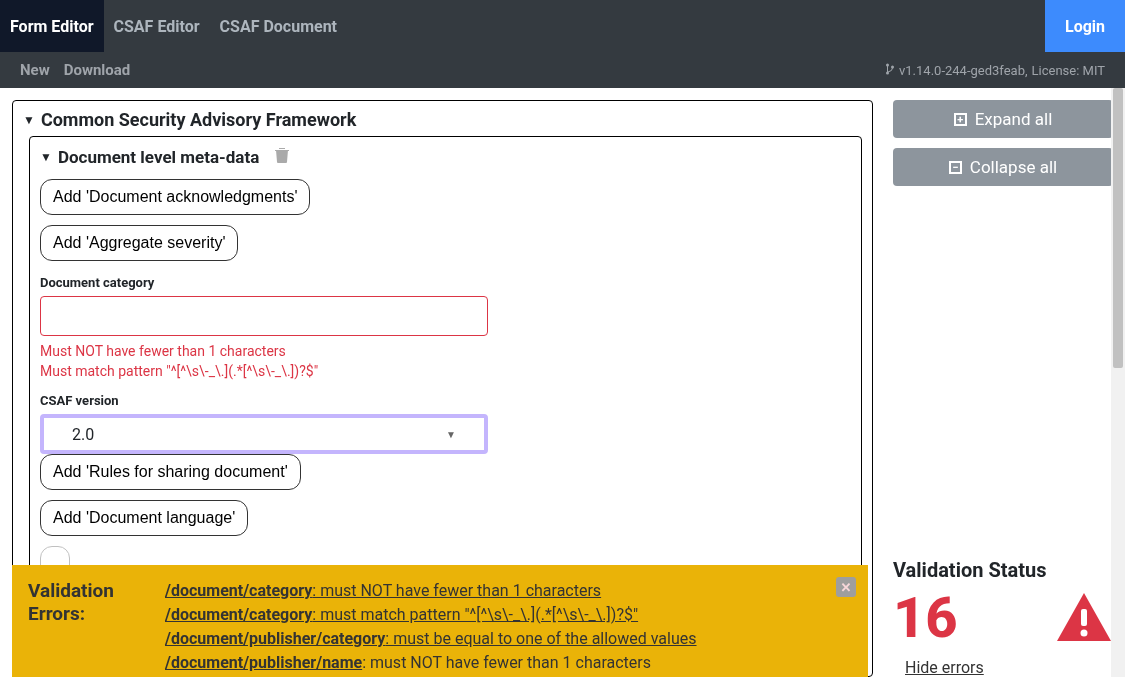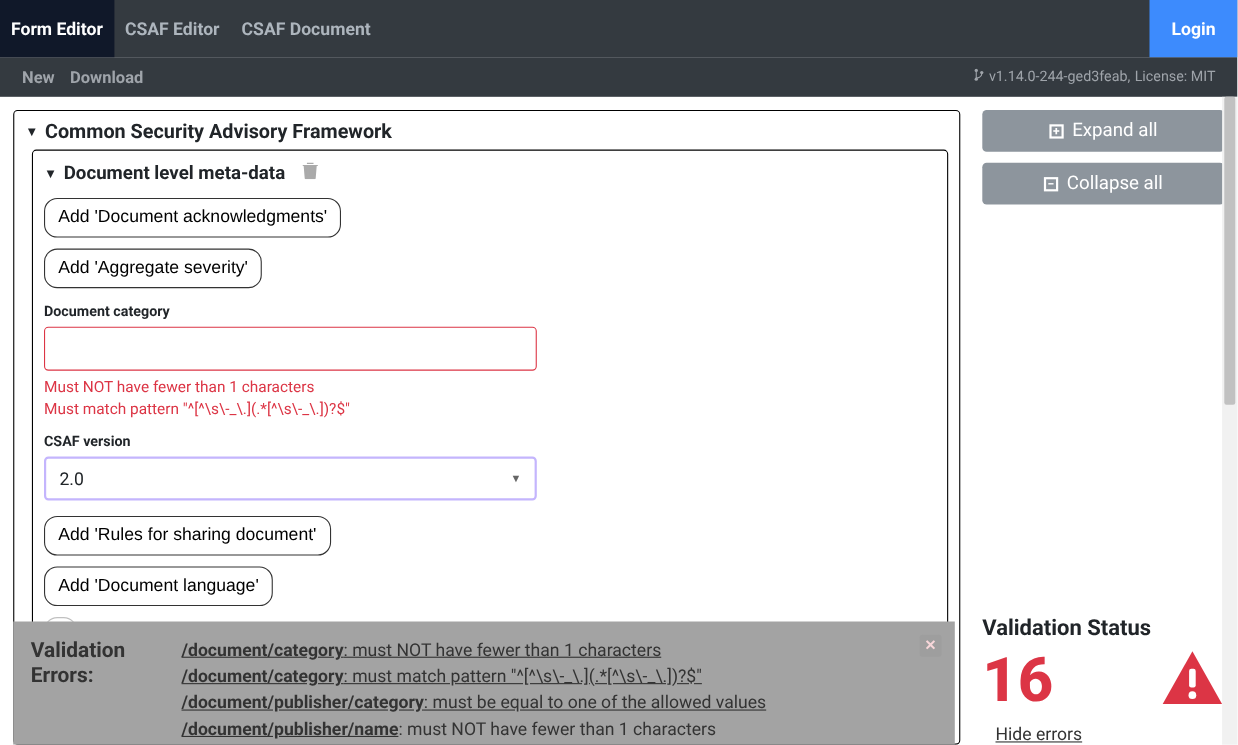--- a/index.html
+++ b/index.html
@@ -62,21 +62,21 @@
       margin-right: 14px;
       cursor: pointer;
     }
     .subnav-spacer {
       flex: 1;
     }
     .version-info {
       color: #9fa4aa;
       font-size: 13px;
       display: flex;
-      align-items: center;
+      align-items: flex-start;
       gap: 4px;
     }
     .main-area {
       display: flex;
       padding: 12px 12px 0 12px;
       gap: 20px;
       height: calc(100% - 88px);
       position: relative;
     }
     .editor-pane {
@@ -143,27 +143,26 @@
       margin-bottom: 6px;
     }
     .error-msg {
       color: #dc3545;
       font-size: 14px;
       line-height: 1.4;
     }
     .select-wrap {
       width: 448px;
       height: 40px;
-      border: 2px solid #c4b5fd;
-      border-radius: 4px;
-      padding: 0 12px;
+      border: 4px solid #c4b5fd;
+      border-radius: 4px;
+      padding: 0 28px;
       display: flex;
       align-items: center;
       justify-content: space-between;
-      margin-bottom: 14px;
       margin-top: 4px;
       font-size: 16px;
       cursor: pointer;
     }
     .caret {
       color: #666;
       font-size: 10px;
     }
     .side-pane {
       width: 220px;
@@ -223,21 +222,21 @@
       margin-top: 12px;
       cursor: pointer;
       font-size: 16px;
       margin-left: 12px;
     }
     .error-panel {
       position: absolute;
       bottom: 0;
       left: 12px;
       width: 856px;
-      background: #a3a3a3;
+      background: #eab308;
       padding: 14px 16px;
       display: flex;
       gap: 22px;
       height: 112px;
       overflow: hidden;
     }
     .error-panel-title {
       font-size: 19px;
       font-weight: 700;
       width: 115px;

